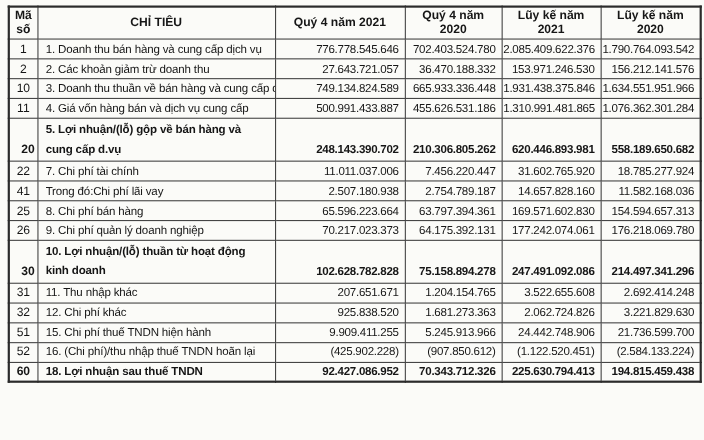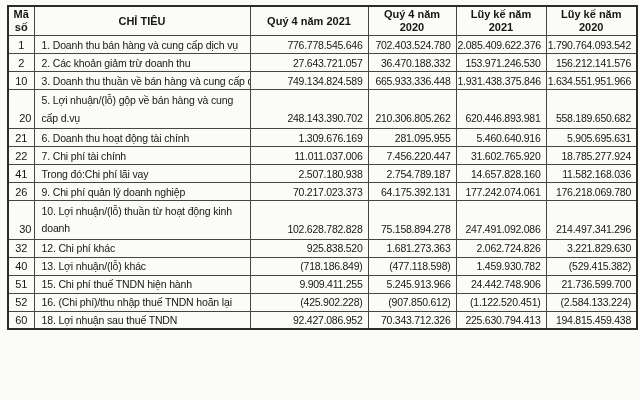--- a/index.html
+++ b/index.html
@@ -65,21 +65,21 @@
   tr.tall { height: 37px; }
   tr.tall td { vertical-align: bottom; }
   tr.tall td.code { padding-bottom: 4px; text-align: right; }
   tr.tall td.num { padding-bottom: 4px; }
   tr.tall td.label {
     vertical-align: top;
     white-space: normal;
     line-height: 1.65;
     padding-top: 2px;
   }
-  tr.bold td { font-weight: normal; }
+  tr.bold td { font-weight: bold; }
 </style>
 </head>
 <body>
 
 <div class="page">
   <table class="fin">
     <colgroup>
       <col style="width:26px">
       <col style="width:216px">
       <col style="width:118px">
@@ -115,83 +115,91 @@
           <td class="num">156.212.141.576</td>
         </tr>
         <tr class="single">
           <td class="code">10</td>
           <td class="label">3. Doanh thu thuần về bán hàng và cung cấp d.vụ</td>
           <td class="num">749.134.824.589</td>
           <td class="num">665.933.336.448</td>
           <td class="num">1.931.438.375.846</td>
           <td class="num">1.634.551.951.966</td>
         </tr>
+        <tr class="single">
+          <td class="code">11</td>
+          <td class="label">4. Giá vốn hàng bán và dịch vụ cung cấp</td>
+          <td class="num">500.991.433.887</td>
+          <td class="num">455.626.531.186</td>
+          <td class="num">1.310.991.481.865</td>
+          <td class="num">1.076.362.301.284</td>
+        </tr>
         <tr class="tall bold">
           <td class="code">20</td>
           <td class="label">5. Lợi nhuận/(lỗ) gộp về bán hàng và cung cấp d.vụ</td>
           <td class="num">248.143.390.702</td>
           <td class="num">210.306.805.262</td>
           <td class="num">620.446.893.981</td>
           <td class="num">558.189.650.682</td>
         </tr>
         <tr class="single">
-          <td class="code">21</td>
-          <td class="label">6. Doanh thu hoạt động tài chính</td>
-          <td class="num">1.309.676.169</td>
-          <td class="num">281.095.955</td>
-          <td class="num">5.460.640.916</td>
-          <td class="num">5.905.695.631</td>
-        </tr>
-        <tr class="single">
           <td class="code">22</td>
           <td class="label">7. Chi phí tài chính</td>
           <td class="num">11.011.037.006</td>
           <td class="num">7.456.220.447</td>
           <td class="num">31.602.765.920</td>
           <td class="num">18.785.277.924</td>
         </tr>
         <tr class="single">
           <td class="code">41</td>
           <td class="label">Trong đó:Chi phí lãi vay</td>
           <td class="num">2.507.180.938</td>
           <td class="num">2.754.789.187</td>
           <td class="num">14.657.828.160</td>
           <td class="num">11.582.168.036</td>
+        </tr>
+        <tr class="single">
+          <td class="code">25</td>
+          <td class="label">8. Chi phí bán hàng</td>
+          <td class="num">65.596.223.664</td>
+          <td class="num">63.797.394.361</td>
+          <td class="num">169.571.602.830</td>
+          <td class="num">154.594.657.313</td>
         </tr>
         <tr class="single">
           <td class="code">26</td>
           <td class="label">9. Chi phí quản lý doanh nghiệp</td>
           <td class="num">70.217.023.373</td>
           <td class="num">64.175.392.131</td>
           <td class="num">177.242.074.061</td>
           <td class="num">176.218.069.780</td>
         </tr>
         <tr class="tall bold">
           <td class="code">30</td>
           <td class="label">10. Lợi nhuận/(lỗ) thuần từ hoạt động kinh doanh</td>
           <td class="num">102.628.782.828</td>
           <td class="num">75.158.894.278</td>
           <td class="num">247.491.092.086</td>
           <td class="num">214.497.341.296</td>
         </tr>
         <tr class="single">
+          <td class="code">31</td>
+          <td class="label">11. Thu nhập khác</td>
+          <td class="num">207.651.671</td>
+          <td class="num">1.204.154.765</td>
+          <td class="num">3.522.655.608</td>
+          <td class="num">2.692.414.248</td>
+        </tr>
+        <tr class="single">
           <td class="code">32</td>
           <td class="label">12. Chi phí khác</td>
           <td class="num">925.838.520</td>
           <td class="num">1.681.273.363</td>
           <td class="num">2.062.724.826</td>
           <td class="num">3.221.829.630</td>
-        </tr>
-        <tr class="single bold">
-          <td class="code">40</td>
-          <td class="label">13. Lợi nhuận/(lỗ) khác</td>
-          <td class="num">(718.186.849)</td>
-          <td class="num">(477.118.598)</td>
-          <td class="num">1.459.930.782</td>
-          <td class="num">(529.415.382)</td>
         </tr>
         <tr class="single">
           <td class="code">51</td>
           <td class="label">15. Chi phí thuế TNDN hiện hành</td>
           <td class="num">9.909.411.255</td>
           <td class="num">5.245.913.966</td>
           <td class="num">24.442.748.906</td>
           <td class="num">21.736.599.700</td>
         </tr>
         <tr class="single">

